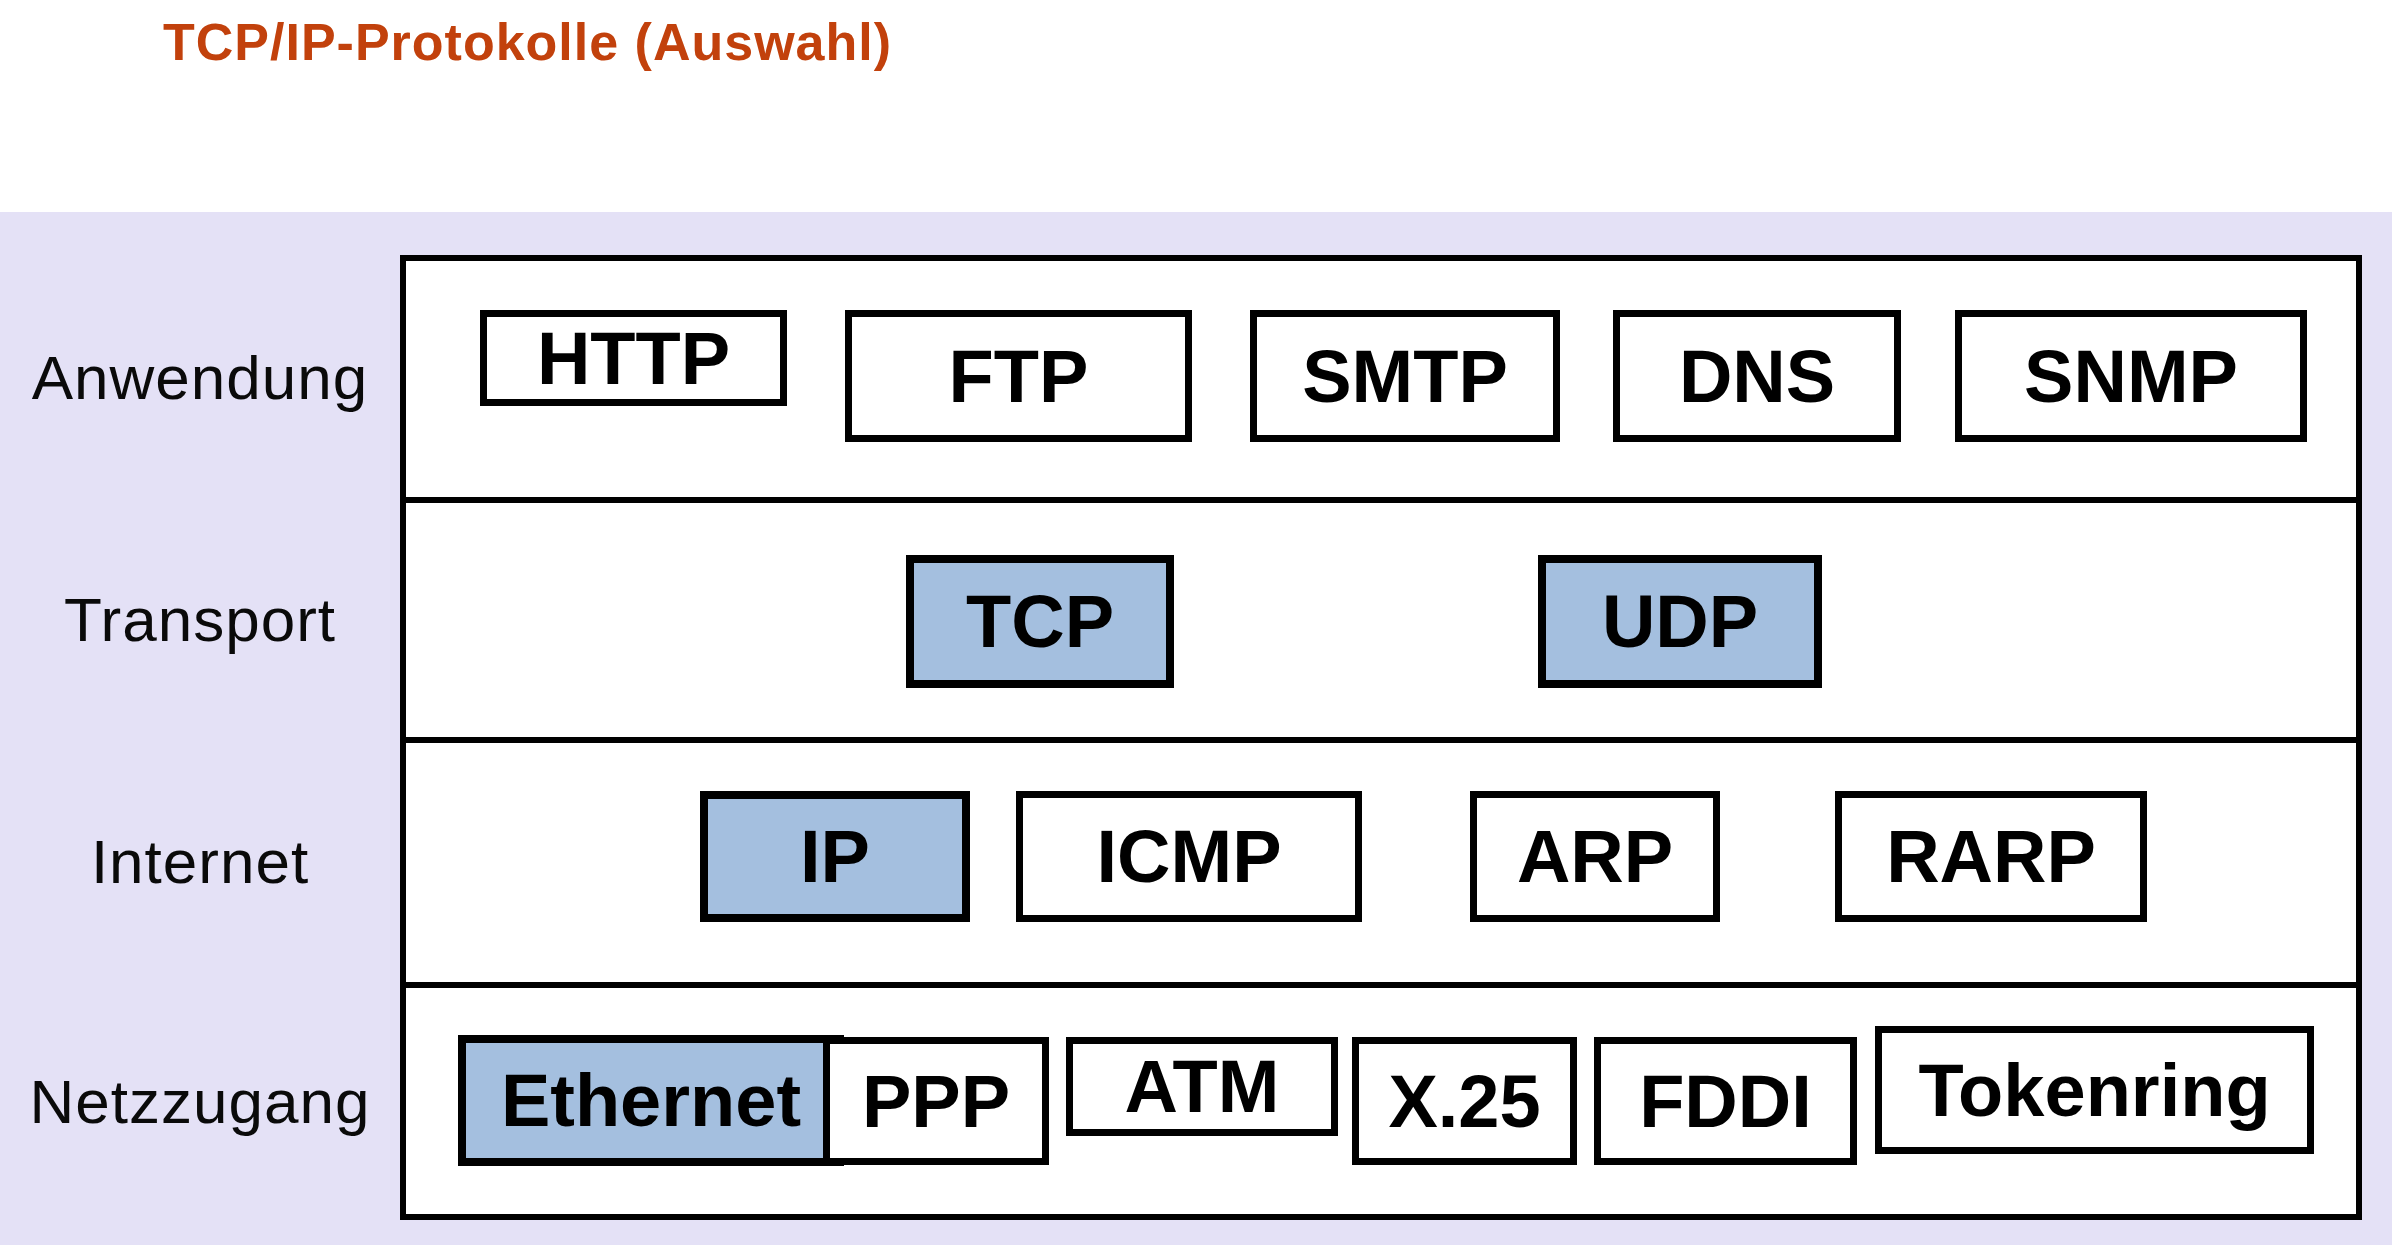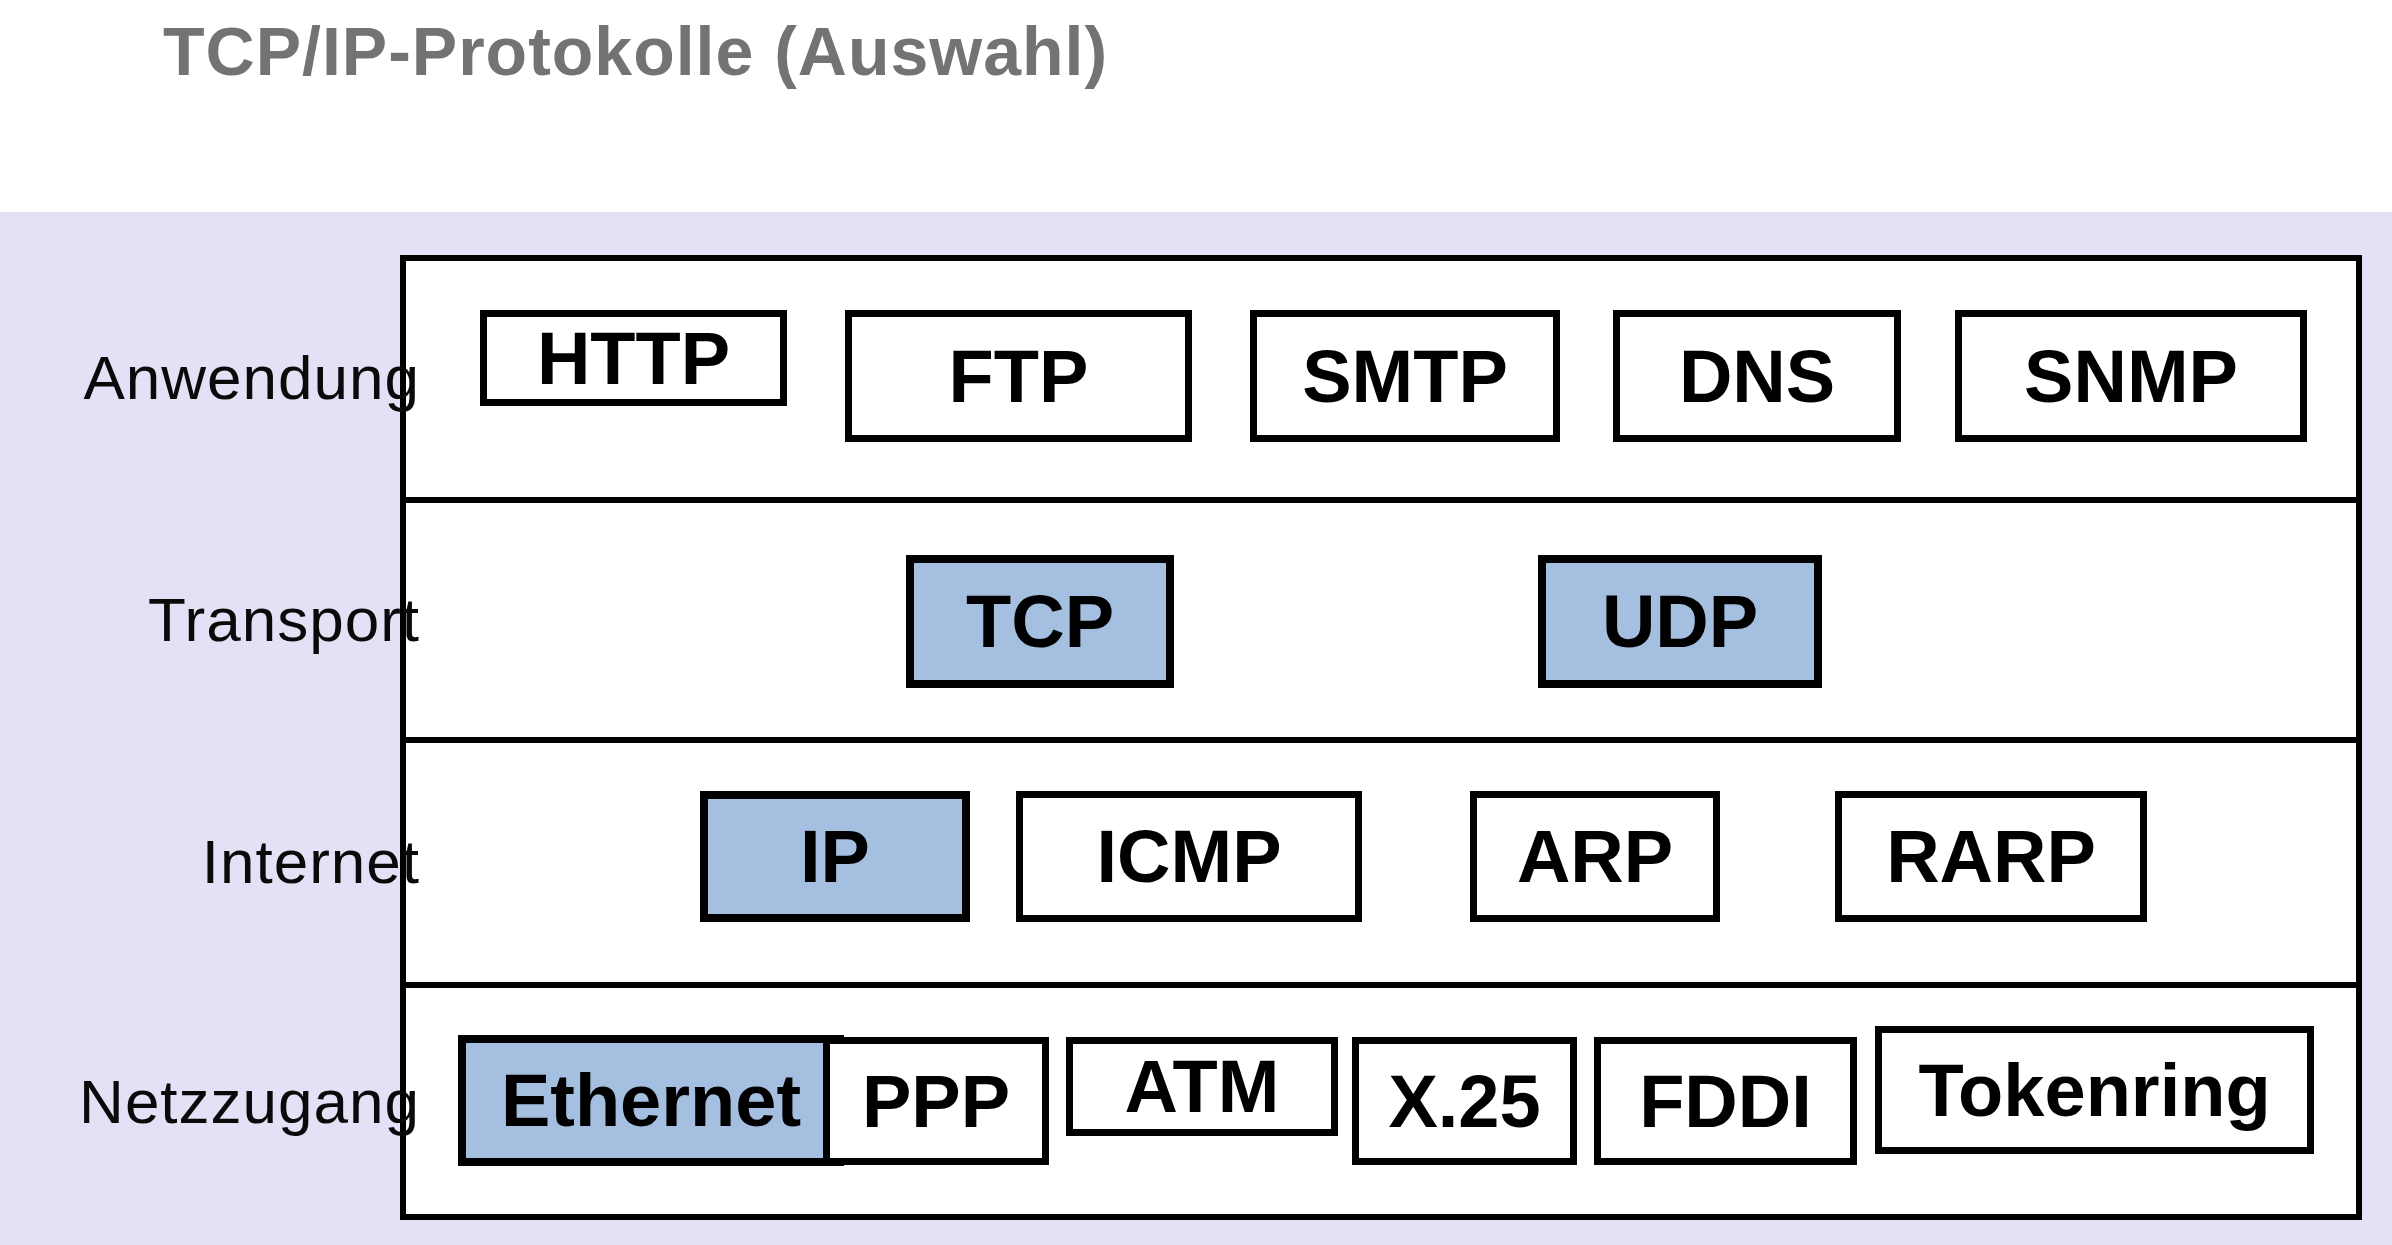--- a/index.html
+++ b/index.html
@@ -19,24 +19,24 @@
     position: absolute;
     left: 0; top: 0;
     width: 2392px;
     height: 212px;
     background: #ffffff;
   }
   .page-title {
     position: absolute;
     left: 163px;
     top: 12px;
-    font-size: 68px;
+    font-size: 52px;
     font-weight: bold;
     letter-spacing: 1px;
-    color: #737373;
+    color: #c2410c;
     white-space: nowrap;
   }
   .body-band {
     position: absolute;
     left: 0; top: 212px;
     width: 2392px;
     height: 1033px;
     background: #e4e1f6;
   }
   .layer-table {
@@ -53,28 +53,27 @@
     position: absolute;
     left: 400px;
     width: 1962px;
     height: 6px;
     background: #000000;
   }
   .layer-label {
     position: absolute;
     left: 0;
     width: 400px;
-    text-align: right;
+    text-align: center;
     font-size: 62px;
     font-weight: 400;
     color: #0a0a0a;
     letter-spacing: 1px;
     line-height: 62px;
     white-space: nowrap;
-    padding-left: 20px;
   }
   .pbox {
     position: absolute;
     box-sizing: border-box;
     background: #ffffff;
     border: 7px solid #000000;
     display: flex;
     align-items: center;
     justify-content: center;
     font-size: 74px;

